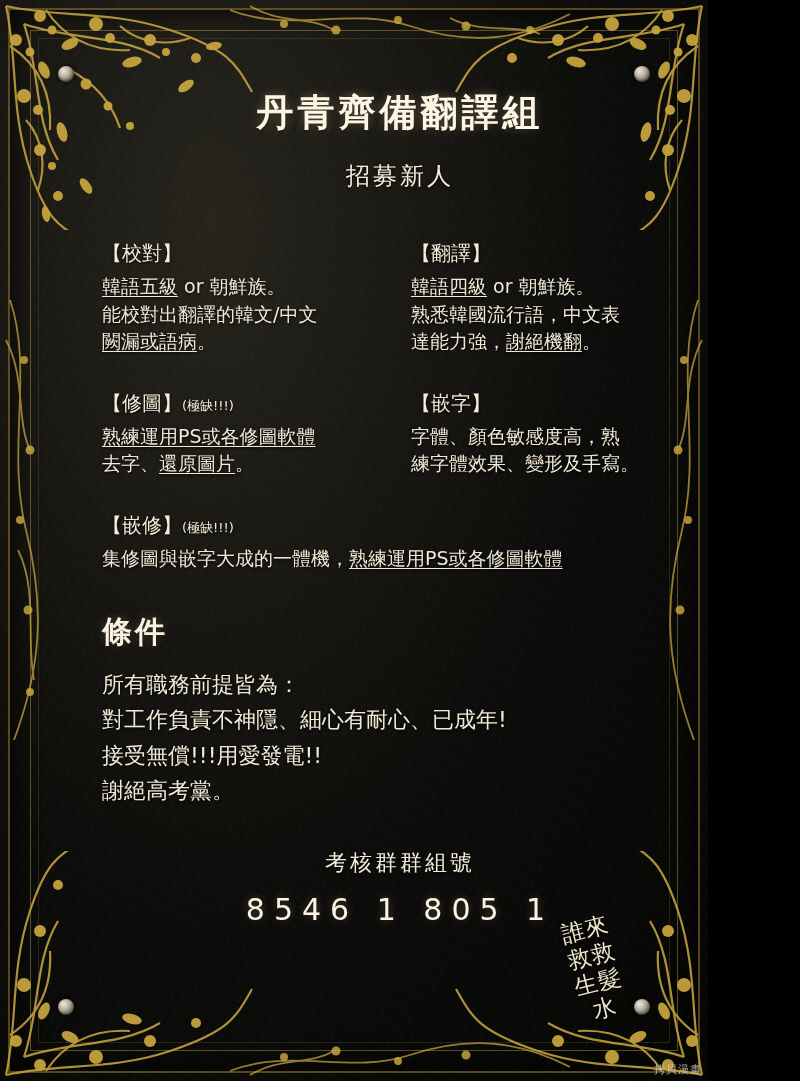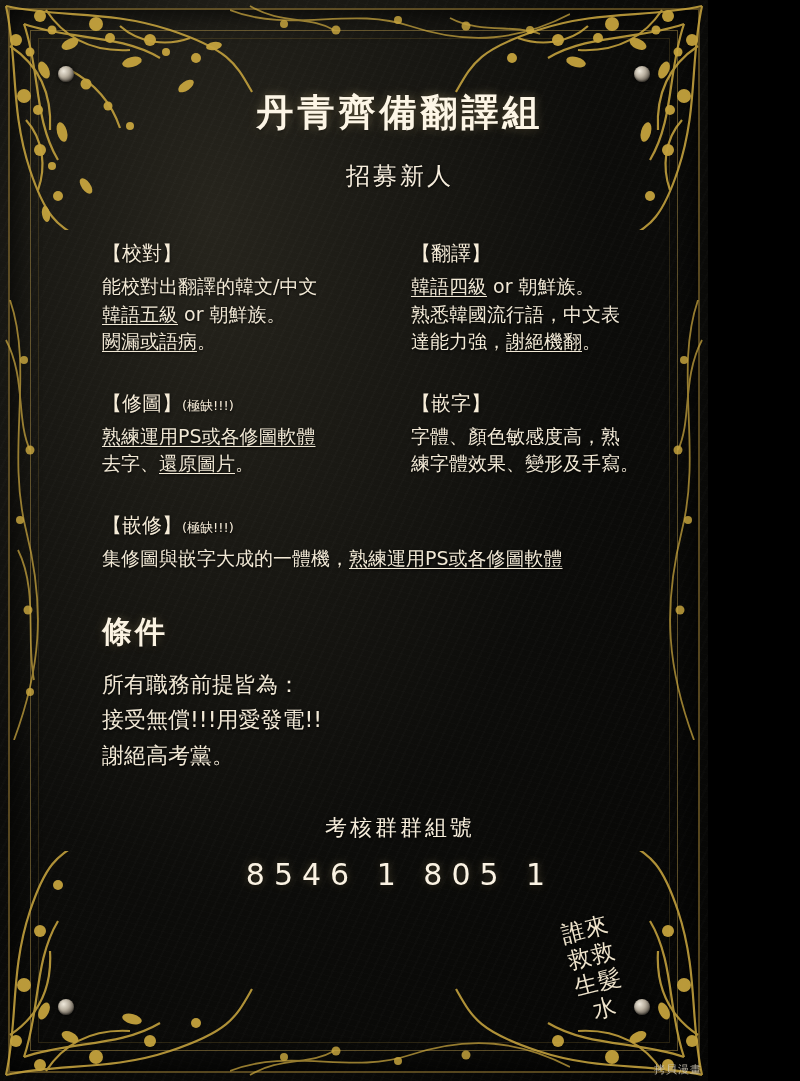--- a/index.html
+++ b/index.html
@@ -423,24 +423,24 @@
     <div class="subtitle">招募新人</div>
 
     <div class="cols">
       <div class="col left">
 
         <div class="block">
           <div class="block-head">
             <span>【校對】</span>
           </div>
           <div class="line">
+            <span class="u">韓語五級</span><span> or 朝鮮族。</span>
+          </div>
+          <div class="line">
             <span>能校對出翻譯的韓文/中文</span>
-          </div>
-          <div class="line">
-            <span class="u">韓語五級</span><span> or 朝鮮族。</span>
           </div>
           <div class="line">
             <span class="u">闕漏或語病</span><span>。</span>
           </div>
         </div>
 
         <div class="block">
           <div class="block-head">
             <span>【修圖】</span><span class="tag-note">(極缺!!!)</span>
           </div>
@@ -492,20 +492,21 @@
       </div>
       <div class="line">
         <span>集修圖與嵌字大成的一體機，</span><span class="u">熟練運用PS或各修圖軟體</span>
       </div>
     </div>
 
     <div class="section-title">條件</div>
 
     <div class="cond">
       <div class="line">所有職務前提皆為：</div>
+      <div class="line">對工作負責不神隱、細心有耐心、已成年!</div>
       <div class="line">接受無償!!!用愛發電!!</div>
       <div class="line">謝絕高考黨。</div>
     </div>
 
     <div class="contact">
       <div class="contact-label">考核群群組號</div>
       <div class="contact-number">8546 1 805 1</div>
     </div>
 
   </div>

